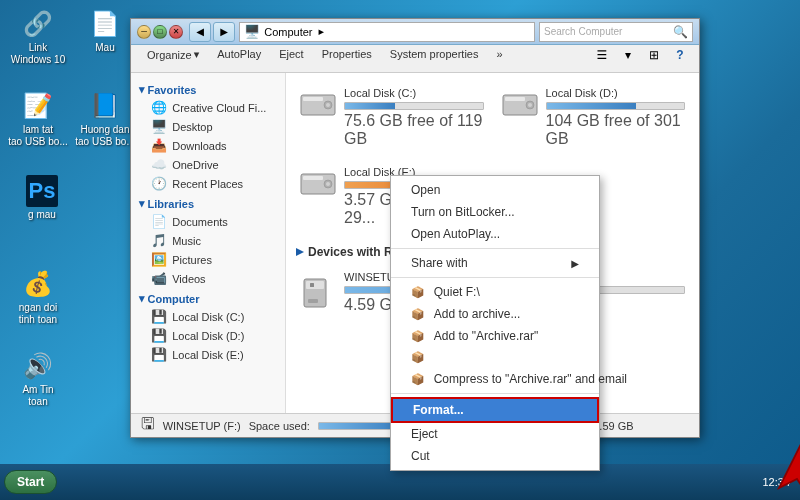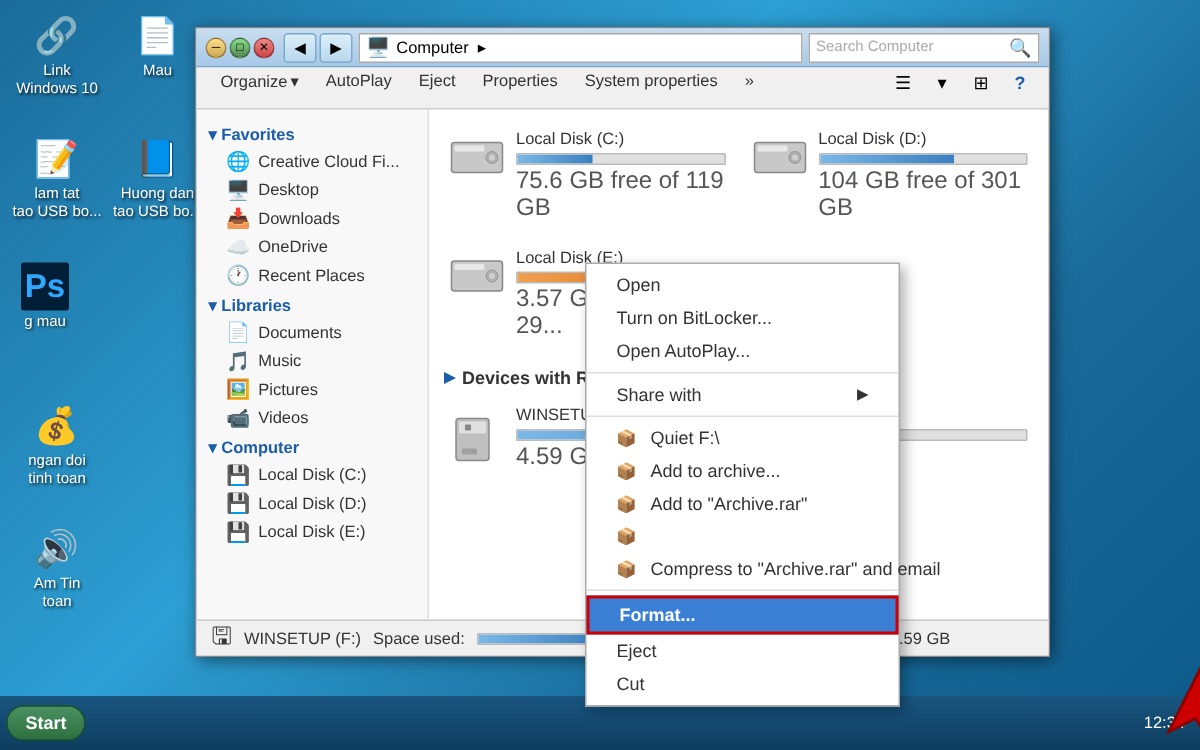--- a/index.html
+++ b/index.html
@@ -431,21 +431,21 @@
     <div class="icon-label">Mau</div>
   </div>
   <div class="desktop-icon" style="top:90px;left:8px">
     <div class="icon-img">📝</div>
     <div class="icon-label">lam tat<br>tao USB bo...</div>
   </div>
   <div class="desktop-icon" style="top:90px;left:75px">
     <div class="icon-img">📘</div>
     <div class="icon-label">Huong dan<br>tao USB bo...</div>
   </div>
-  <div class="desktop-icon" style="top:175px;left:0">
+  <div class="desktop-icon" style="top:175px;left:12px">
     <div class="icon-img" style="font-size:22px;background:#001e36;color:#31a8ff;width:32px;height:32px;display:flex;align-items:center;justify-content:center;font-weight:bold;border-radius:2px;">Ps</div>
     <div class="icon-label">g mau</div>
   </div>
   <div class="desktop-icon" style="top:268px;left:8px">
     <div class="icon-img">💰</div>
     <div class="icon-label">ngan doi<br>tinh toan</div>
   </div>
   <div class="desktop-icon" style="top:350px;left:8px">
     <div class="icon-img">🔊</div>
     <div class="icon-label">Am Tin<br>toan</div>

